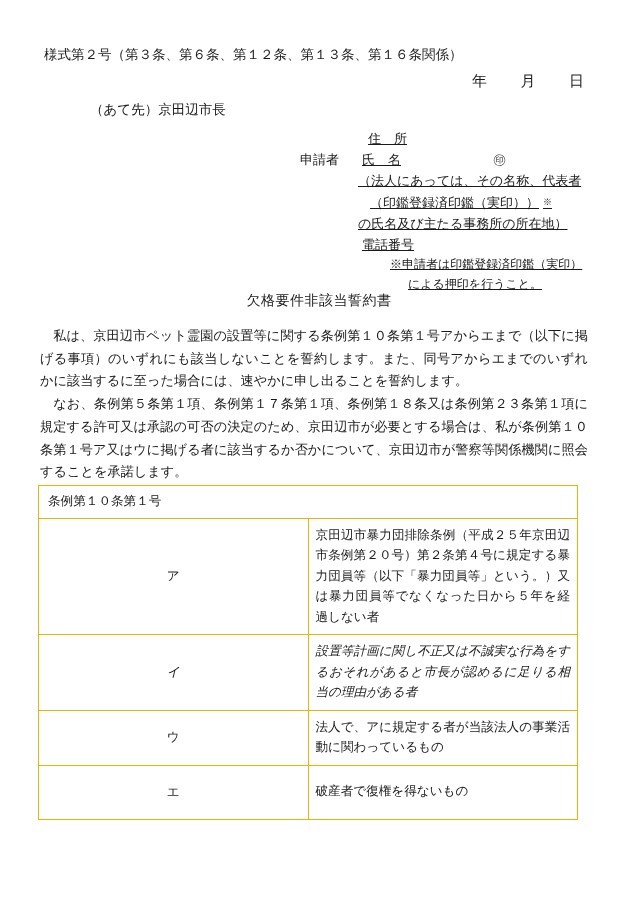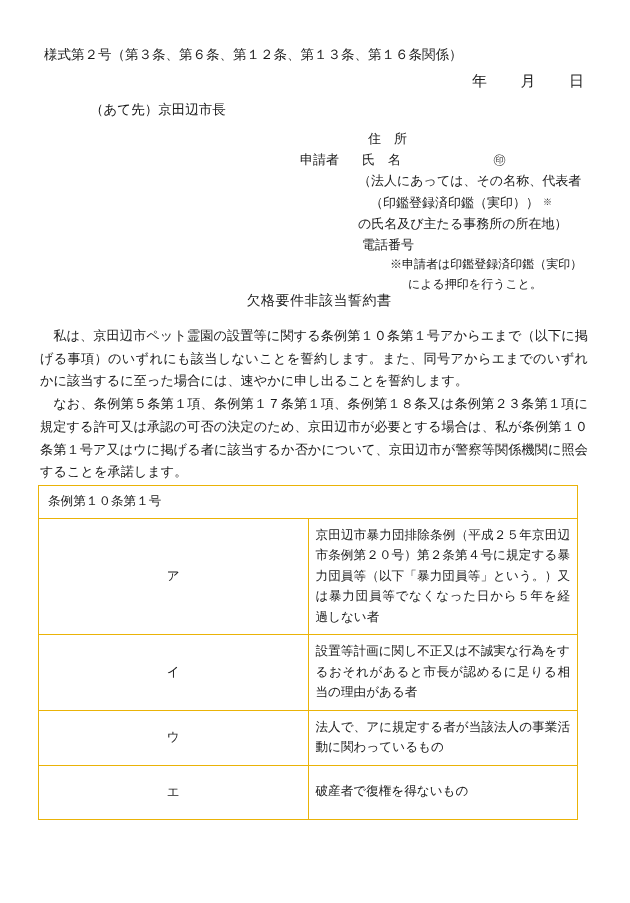--- a/index.html
+++ b/index.html
@@ -53,21 +53,21 @@
   }
 
   
   .applicant {
     position: absolute;
     left: 300px;
     top: 128px;
     font-size: 13px;
     width: 300px;
   }
-  .applicant .ln { white-space: nowrap; line-height: 1.63; }
+  .applicant .ln { white-space: nowrap; line-height: 1.63; text-decoration: underline; }
   .ap-addr   { padding-left: 68px; }
   .ap-name   { padding-left: 0px; }
   .ap-name .lbl { display: inline-block; width: 62px; }
   .ap-seal   { display: inline-block; margin-left: 92px; }
   .ap-note1  { padding-left: 70px; white-space: nowrap; }
   .ap-note1 .ast { font-size: 9px; vertical-align: 2px; margin-left: 4px; }
   .ap-corp1  { padding-left: 58px; white-space: nowrap; }
   .ap-corp2  { padding-left: 58px; white-space: nowrap; }
   .ap-tel    { padding-left: 62px; white-space: nowrap; }
   .ap-note2  { padding-left: 90px; white-space: nowrap; font-size: 12px; }
@@ -121,21 +121,21 @@
     padding: 5px 9px 6px 9px;
     height: 20px;
   }
   .req-table td.key {
     width: 25px;
     text-align: center;
     padding: 6px 2px;
     vertical-align: middle;
   }
   .req-table tr.r-a td { height: 60px; vertical-align: middle; }
-  .req-table tr.r-i td { height: 42px; vertical-align: middle; }
+  .req-table tr.r-i td { height: 42px; vertical-align: middle; font-style: italic; }
   .req-table tr.r-u td { height: 40px; vertical-align: middle; }
   .req-table tr.r-e td { height: 40px; vertical-align: middle; }
 </style>
 </head>
 <body>
 
 <div class="page">
 
   <div class="form-no">様式第２号（第３条、第６条、第１２条、第１３条、第１６条関係）</div>
 

